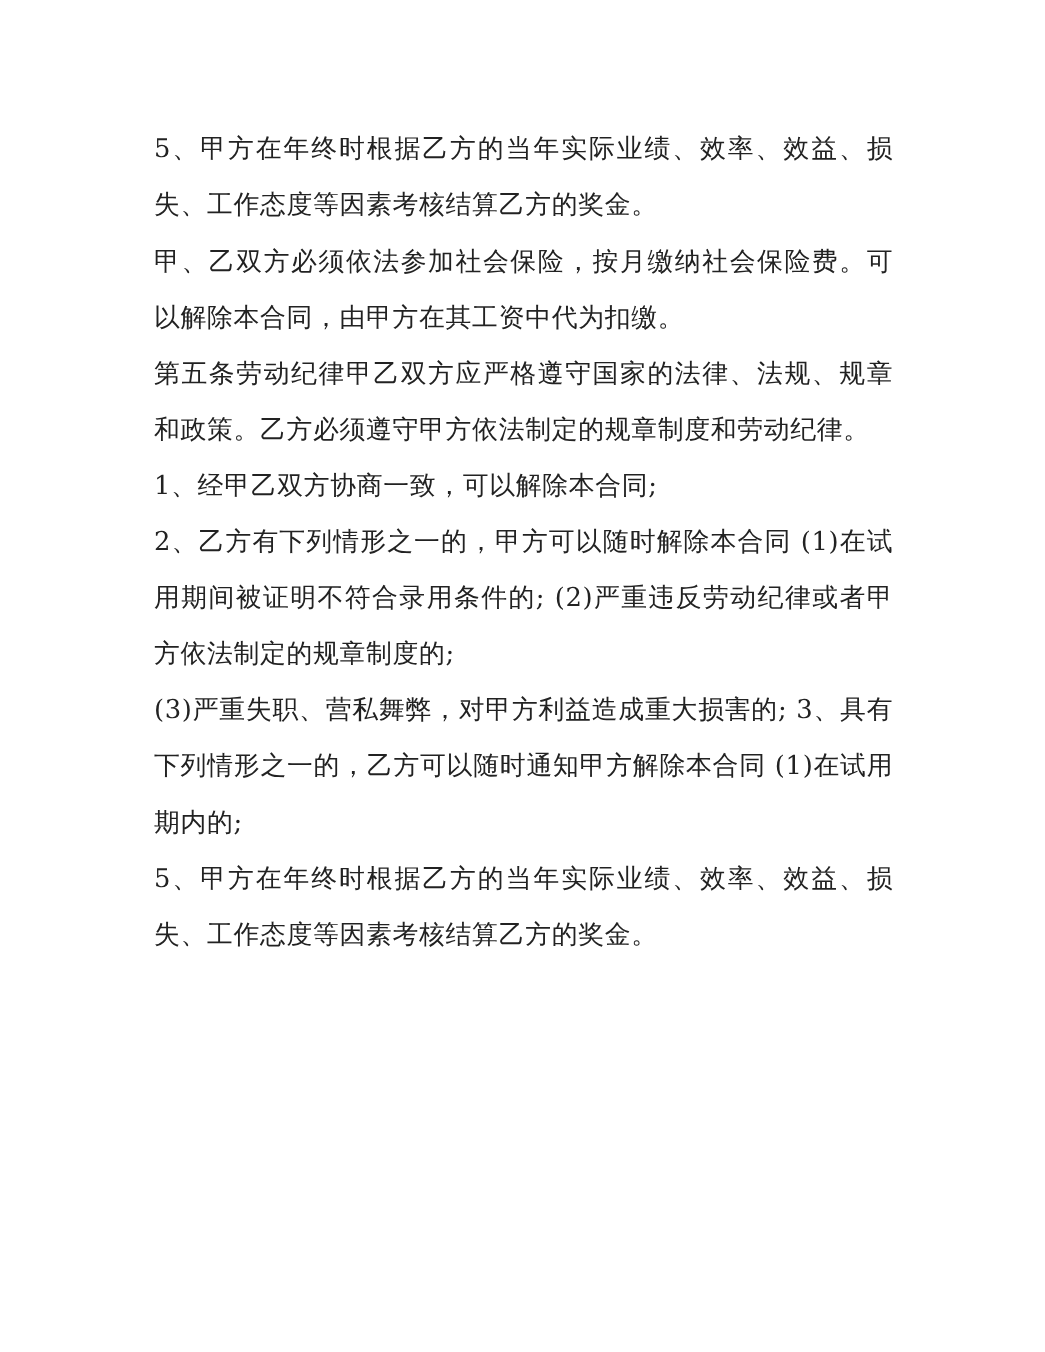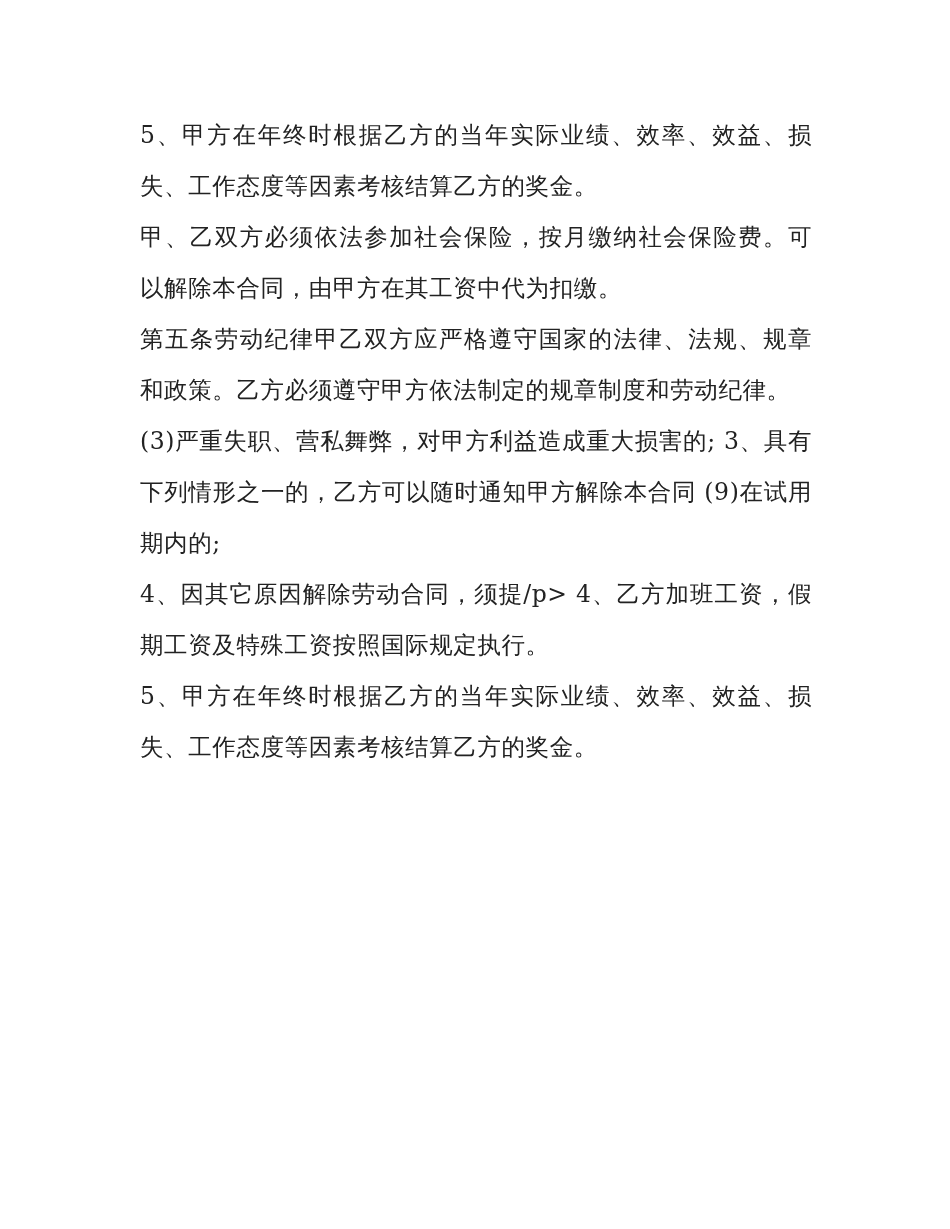--- a/index.html
+++ b/index.html
@@ -31,16 +31,17 @@
       word-break: break-all;
     }
   </style>
 </head>
 <body>
 
 <div class="page">
   <p class="para">5、甲方在年终时根据乙方的当年实际业绩、效率、效益、损失、工作态度等因素考核结算乙方的奖金。</p>
   <p class="para">甲、乙双方必须依法参加社会保险，按月缴纳社会保险费。可以解除本合同，由甲方在其工资中代为扣缴。</p>
   <p class="para">第五条劳动纪律甲乙双方应严格遵守国家的法律、法规、规章和政策。乙方必须遵守甲方依法制定的规章制度和劳动纪律。</p>
-  <p class="para">(3)严重失职、营私舞弊，对甲方利益造成重大损害的; 3、具有下列情形之一的，乙方可以随时通知甲方解除本合同 (9)在试用期内的;</p>
-  <p class="para">4、因其它原因解除劳动合同，须提/p&gt; 4、乙方加班工资，假期工资及特殊工资按照国际规定执行。</p>
+  <p class="para">1、经甲乙双方协商一致，可以解除本合同;</p>
+  <p class="para">2、乙方有下列情形之一的，甲方可以随时解除本合同 (1)在试用期间被证明不符合录用条件的; (2)严重违反劳动纪律或者甲方依法制定的规章制度的;</p>
+  <p class="para">(3)严重失职、营私舞弊，对甲方利益造成重大损害的; 3、具有下列情形之一的，乙方可以随时通知甲方解除本合同 (1)在试用期内的;</p>
   <p class="para">5、甲方在年终时根据乙方的当年实际业绩、效率、效益、损失、工作态度等因素考核结算乙方的奖金。</p>
 </div>
 
 </body></html>

